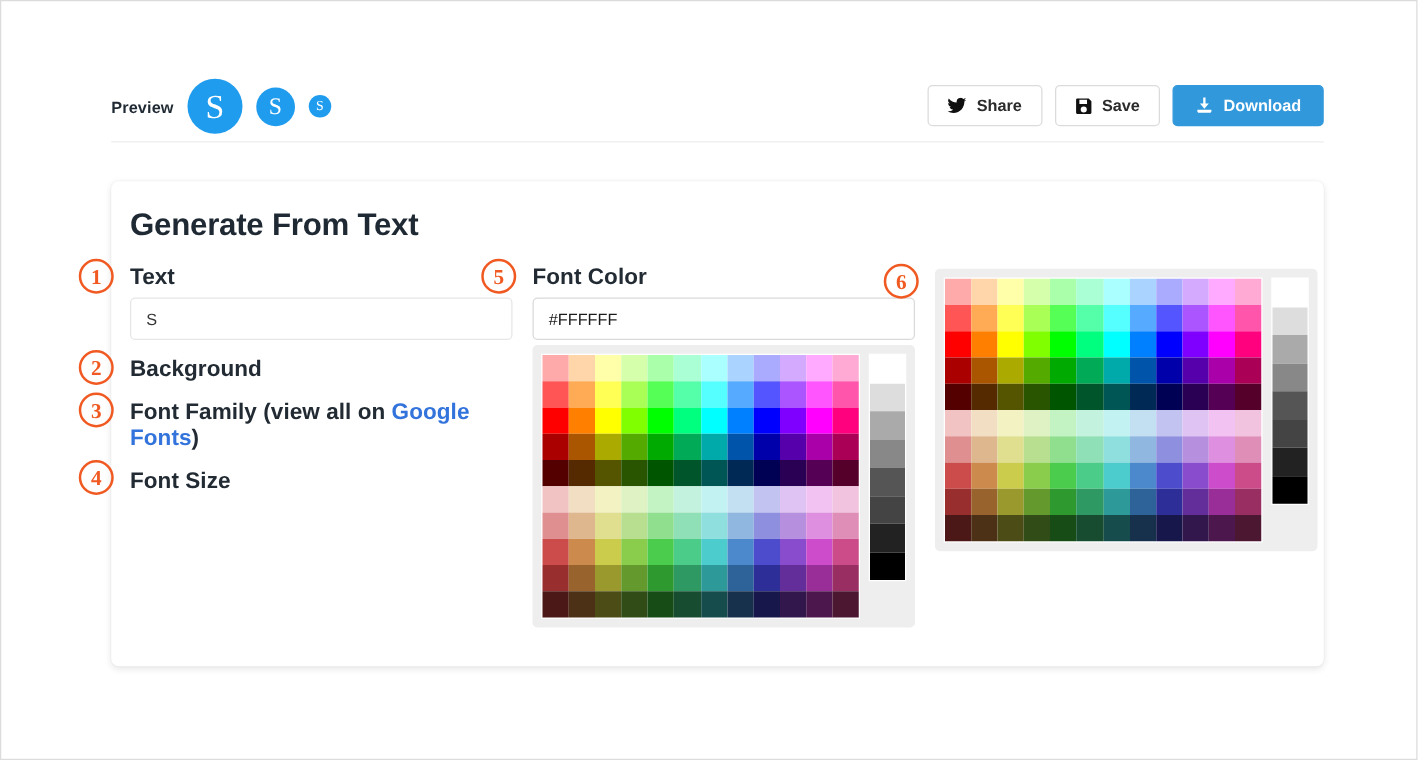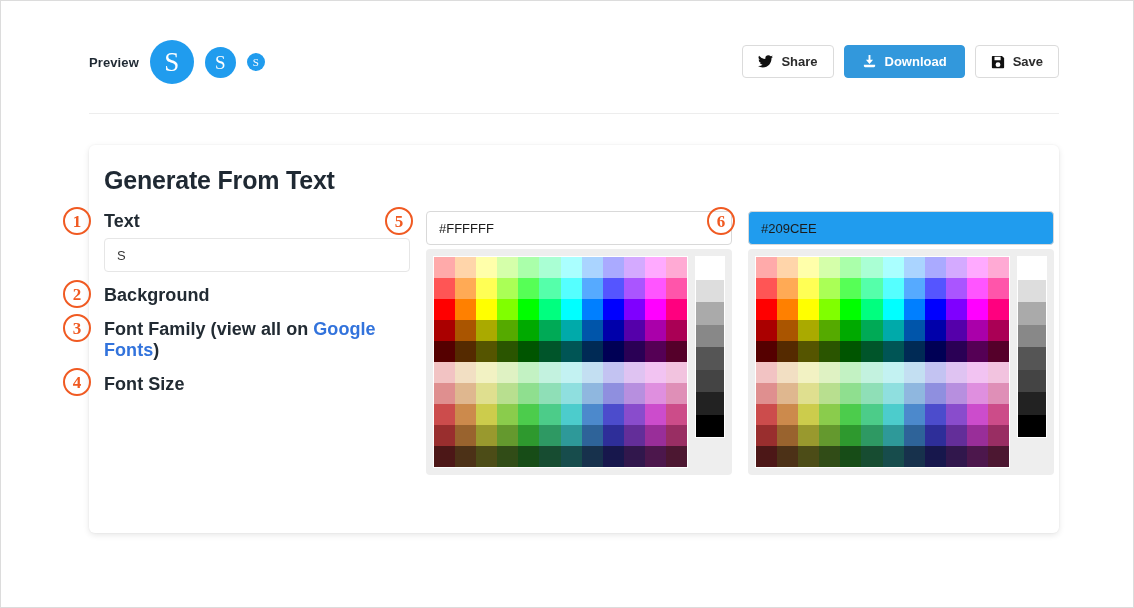--- a/index.html
+++ b/index.html
@@ -22,21 +22,21 @@
     height: 608px;
     background: #ffffff;
     box-sizing: border-box;
     border: 1px solid #dcdcdc;
   }
 
   
   .topbar {
     position: absolute;
     left: 88px;
-    top: 31px;
+    top: 54px;
     width: 970px;
     height: 60px;
   }
   .preview-group {
     position: absolute;
     left: 0;
     top: 0;
     height: 60px;
     display: flex;
     align-items: center;
@@ -250,38 +250,38 @@
 
       <div class="btn btn-light">
         <span class="ico">
           <svg width="15" height="13" viewBox="0 0 24 20" aria-hidden="true">
             <path fill="#101010" d="M24 2.4a9.6 9.6 0 0 1-2.83.79A4.94 4.94 0 0 0 23.34.37a9.9 9.9 0 0 1-3.13 1.2A4.92 4.92 0 0 0 11.8 6a13.97 13.97 0 0 1-10.14-5.2 4.93 4.93 0 0 0 1.52 6.6 4.9 4.9 0 0 1-2.23-.62v.06a4.93 4.93 0 0 0 3.95 4.83 4.95 4.95 0 0 1-2.22.08 4.93 4.93 0 0 0 4.6 3.43 9.88 9.88 0 0 1-6.11 2.11c-.4 0-.79-.02-1.17-.07a13.94 13.94 0 0 0 7.55 2.22c9.06 0 14.01-7.52 14.01-14.03l-.02-.64A10 10 0 0 0 24 2.4z"></path>
           </svg>
         </span>
         <span>Share</span>
       </div>
 
+      <div class="btn btn-light">
+        <span class="ico">
+          <svg width="14" height="14" viewBox="0 0 16 16" aria-hidden="true">
+            <path fill="#101010" d="M2 1h10.5L15 3.5V14a1 1 0 0 1-1 1H2a1 1 0 0 1-1-1V2a1 1 0 0 1 1-1zm2 1v4h7V2H4zm4 6.2A2.8 2.8 0 1 0 8 13.8a2.8 2.8 0 0 0 0-5.6z"></path>
+          </svg>
+        </span>
+        <span>Save</span>
+      </div>
+
       <div class="btn btn-primary" style="background: rgb(50, 152, 220); border-color: rgb(50, 152, 220);">
         <span class="ico">
           <svg width="15" height="15" viewBox="0 0 16 16" aria-hidden="true">
             <path fill="#ffffff" d="M7 1h2v5.2h2.8L8 10.6 4.2 6.2H7V1zM2 11.5h12v1.2c0 .7-.6 1.3-1.3 1.3H3.3c-.7 0-1.3-.6-1.3-1.3v-1.2z"></path>
           </svg>
         </span>
         <span>Download</span>
       </div>
 
-      <div class="btn btn-light">
-        <span class="ico">
-          <svg width="14" height="14" viewBox="0 0 16 16" aria-hidden="true">
-            <path fill="#101010" d="M2 1h10.5L15 3.5V14a1 1 0 0 1-1 1H2a1 1 0 0 1-1-1V2a1 1 0 0 1 1-1zm2 1v4h7V2H4zm4 6.2A2.8 2.8 0 1 0 8 13.8a2.8 2.8 0 0 0 0-5.6z"></path>
-          </svg>
-        </span>
-        <span>Save</span>
-      </div>
-
     </div>
   </div>
 
   <div class="divider"></div>
 
   <div class="card">
     <div class="card-title">Generate From Text</div>
 
     <div class="col col-1">
 
@@ -306,20 +306,21 @@
       <div class="field">
         <div class="num" style="left: -41px; top: -6px; border-color: rgb(240, 90, 34); color: rgb(240, 90, 34);">4</div>
         <div class="label">Font Size</div>
       </div>
 
     </div>
 
     <div class="col col-2">
       <div class="field">
         <div class="num" style="left: -41px; top: -4px; border-color: rgb(240, 90, 34); color: rgb(240, 90, 34);">5</div>
+        <div class="label">Font Color</div>
         <div class="control swatch-filled" style="background:#FFFFFF">#FFFFFF</div>
         <div class="picker">
           <div class="picker-grid">
               <div class="sw" title="#FFAAAA" style="background: rgb(255, 170, 170);"></div>
               <div class="sw" title="#FFD5AA" style="background: rgb(255, 213, 170);"></div>
               <div class="sw" title="#FFFFAA" style="background: rgb(255, 255, 170);"></div>
               <div class="sw" title="#D5FFAA" style="background: rgb(213, 255, 170);"></div>
               <div class="sw" title="#AAFFAA" style="background: rgb(170, 255, 170);"></div>
               <div class="sw" title="#AAFFD4" style="background: rgb(170, 255, 212);"></div>
               <div class="sw" title="#AAFFFF" style="background: rgb(170, 255, 255);"></div>
@@ -447,21 +448,20 @@
               <div class="sw" title="#222222" style="background: rgb(34, 34, 34);"></div>
               <div class="sw" title="#000000" style="background: rgb(0, 0, 0);"></div>
             </div>
         </div>
       </div>
     </div>
 
     <div class="col col-3">
       <div class="field">
         <div class="num" style="left: -41px; top: -4px; border-color: rgb(240, 90, 34); color: rgb(240, 90, 34);">6</div>
-        <div class="control swatch-filled" style="background:#209CEE">#209CEE</div>
         <div class="picker">
           <div class="picker-grid">
               <div class="sw" title="#FFAAAA" style="background: rgb(255, 170, 170);"></div>
               <div class="sw" title="#FFD5AA" style="background: rgb(255, 213, 170);"></div>
               <div class="sw" title="#FFFFAA" style="background: rgb(255, 255, 170);"></div>
               <div class="sw" title="#D5FFAA" style="background: rgb(213, 255, 170);"></div>
               <div class="sw" title="#AAFFAA" style="background: rgb(170, 255, 170);"></div>
               <div class="sw" title="#AAFFD4" style="background: rgb(170, 255, 212);"></div>
               <div class="sw" title="#AAFFFF" style="background: rgb(170, 255, 255);"></div>
               <div class="sw" title="#AAD4FF" style="background: rgb(170, 212, 255);"></div>

